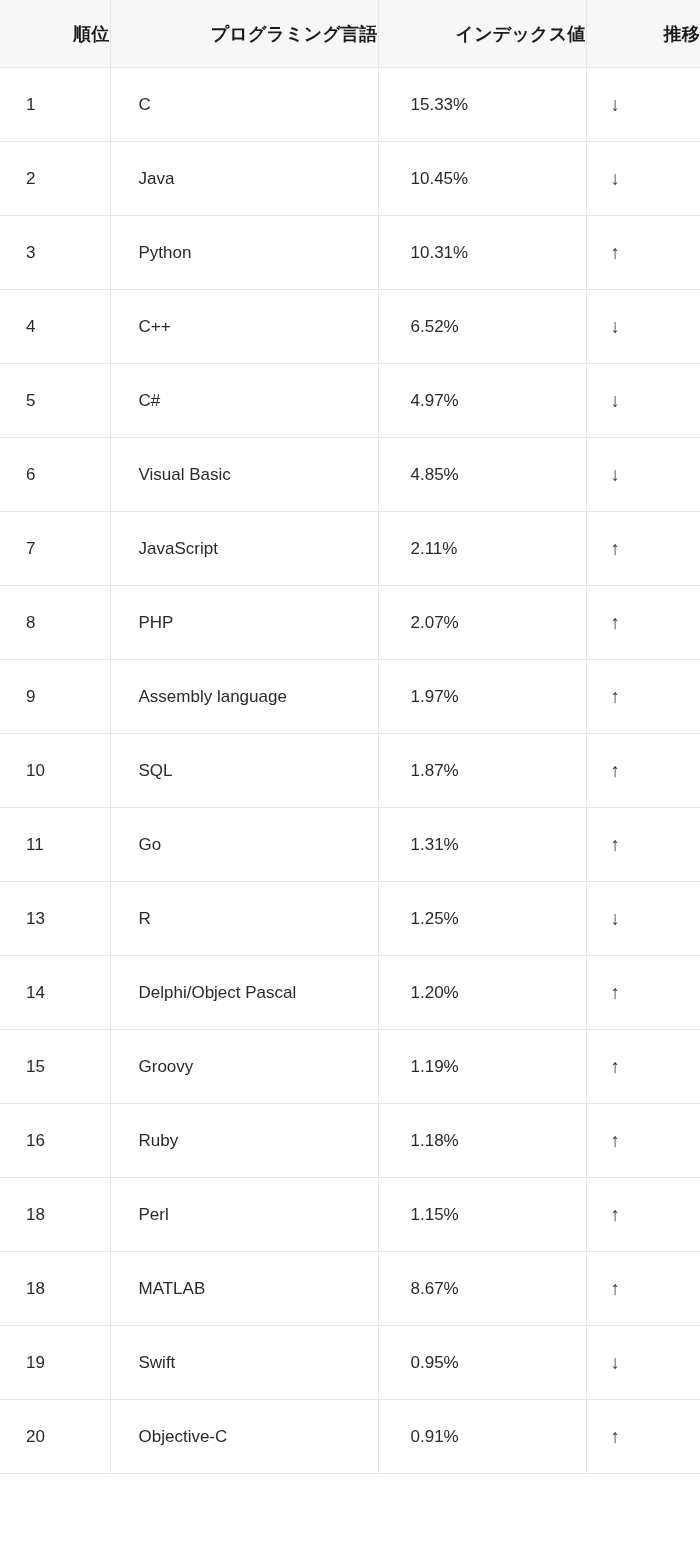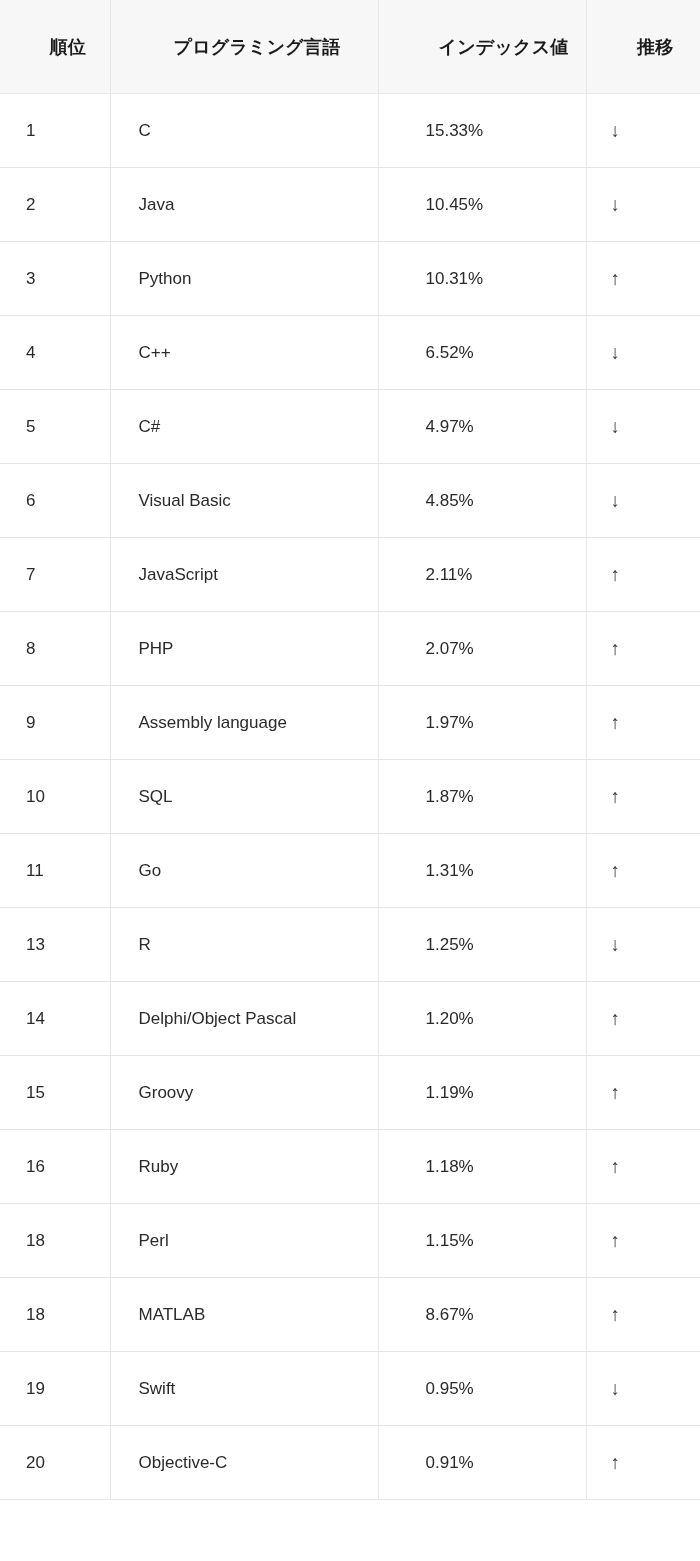--- a/index.html
+++ b/index.html
@@ -26,23 +26,23 @@
   table.ranking col.c-rank  { width: 110px; }
   table.ranking col.c-lang  { width: 268px; }
   table.ranking col.c-index { width: 208px; }
   table.ranking col.c-trend { width: 114px; }
 
   table.ranking thead th {
     background: #f7f7f8;
     font-size: 18px;
     font-weight: bold;
     color: #1b1b1b;
-    height: 93px;
+    height: 67px;
     padding: 0 0 0 26px;
-    text-align: center;
+    text-align: right;
     border-bottom: 1px solid #e6e6e8;
     border-right: 1px solid #e6e6e8;
     vertical-align: middle;
     letter-spacing: 0.2px;
   }
   table.ranking thead th.th-trend {
     border-right: none;
     padding-left: 24px;
   }
   table.ranking thead th.th-index {
@@ -58,21 +58,21 @@
     color: #2a2a2a;
     padding: 0 0 0 26px;
     border-bottom: 1px solid #e6e6e8;
     border-right: 1px solid #e6e6e8;
     vertical-align: middle;
     white-space: nowrap;
     overflow: hidden;
     text-overflow: ellipsis;
   }
   table.ranking tbody td.td-lang { padding-left: 28px; }
-  table.ranking tbody td.td-index { padding-left: 47px; }
+  table.ranking tbody td.td-index { padding-left: 32px; }
   table.ranking tbody td.td-trend {
     border-right: none;
     padding-left: 24px;
     font-size: 19px;
     color: #3a3a3a;
   }
   table.ranking tbody tr:last-child td {
     border-bottom: 1px solid #e6e6e8;
   }
 </style>

